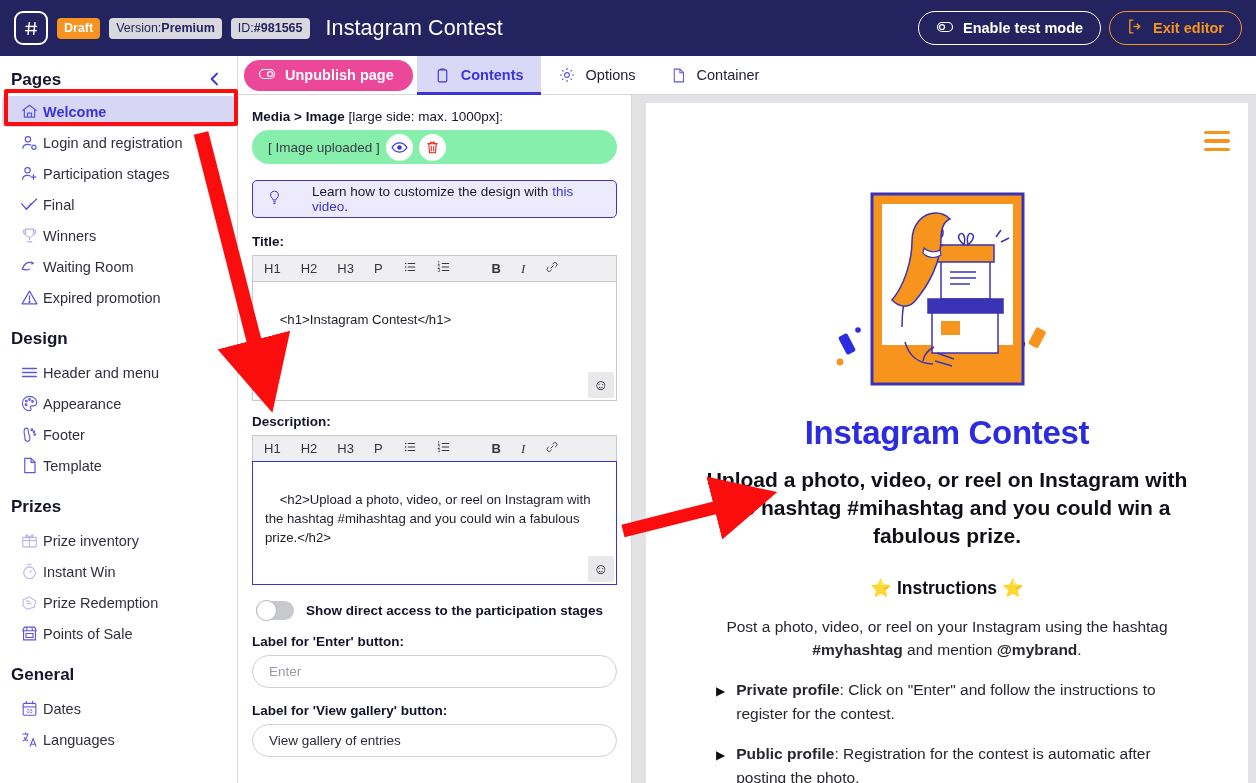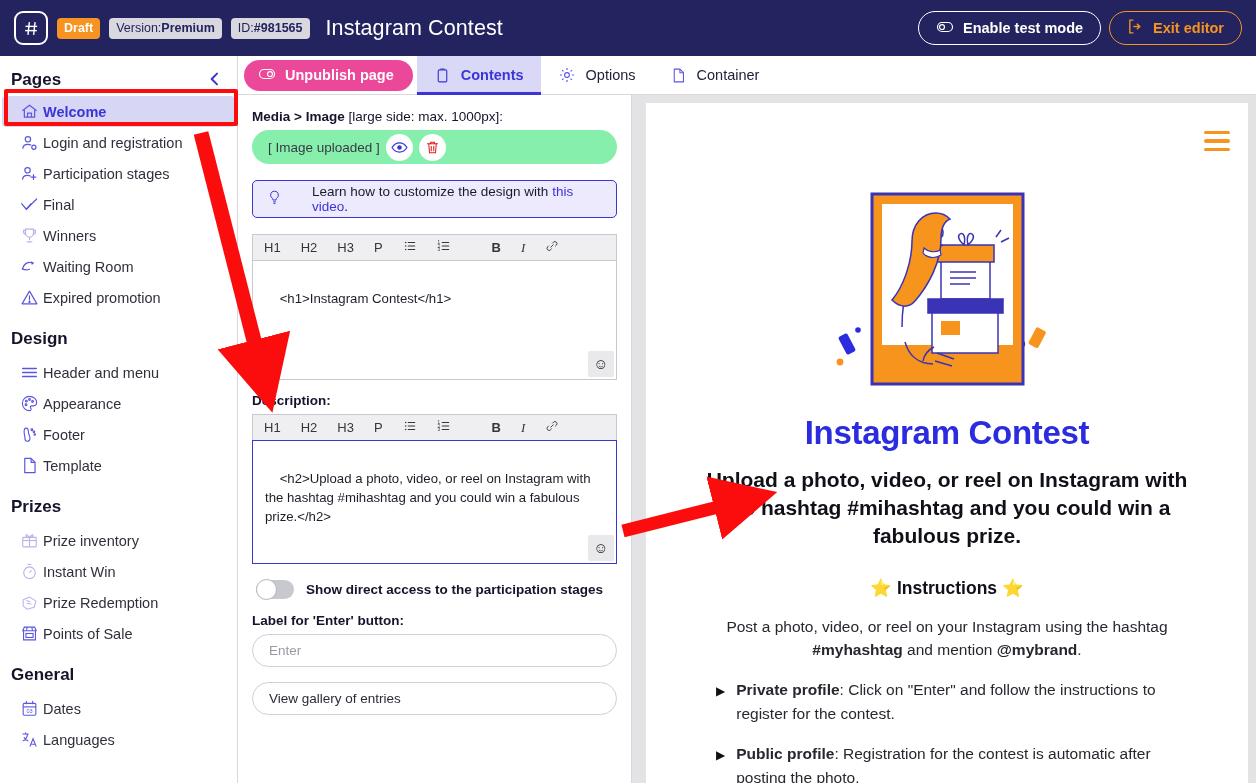--- a/index.html
+++ b/index.html
@@ -488,20 +488,21 @@
   <div class="tip-box">
     <span>
       <svg width="17" height="17" viewBox="0 0 24 24" fill="none" stroke="#3b35d8" stroke-width="1.4">
           <path d="M12 3a5.5 5.5 0 00-3.2 10c.6.5.9 1.1.9 1.8v.7h4.6v-.7c0-.7.3-1.3.9-1.8A5.5 5.5 0 0012 3z"></path>
           <path d="M10 18.2h4M10.7 20.6h2.6"></path>
         </svg>
     </span>
     <span><span>Learn how to customize the design with </span><a href="#">this video</a><span>.</span></span>
   </div>
 
+  <div class="f-label">Title:</div>
   <div class="rte-toolbar">
     <span>H1</span>
     <span>H2</span>
     <span>H3</span>
     <span>P</span>
     <span><svg width="14" height="14" viewBox="0 0 24 24" stroke="#35353f" stroke-width="2" stroke-linecap="round">
           <line x1="9" y1="6" x2="20" y2="6"></line>
           <line x1="9" y1="12" x2="20" y2="12"></line>
           <line x1="9" y1="18" x2="20" y2="18"></line>
           <circle cx="4.5" cy="6" r="1.3" fill="#35353f" stroke="none"></circle>
@@ -575,20 +576,21 @@
         <span class="knob"></span>
       </span>
     <span class="txt">Show direct access to the participation stages</span>
   </div>
 
   <div class="f-label">Label for 'Enter' button:</div>
   <div class="text-input placeholder">
     <span>Enter</span>
   </div>
 
+  <div class="f-label">Label for 'View gallery' button:</div>
   <div class="text-input filled">
     <span>View gallery of entries</span>
   </div>
 </div>
 
 <div class="preview-wrap">
   <div class="preview-card">
 
     <div class="hamburger">
         <i></i>

